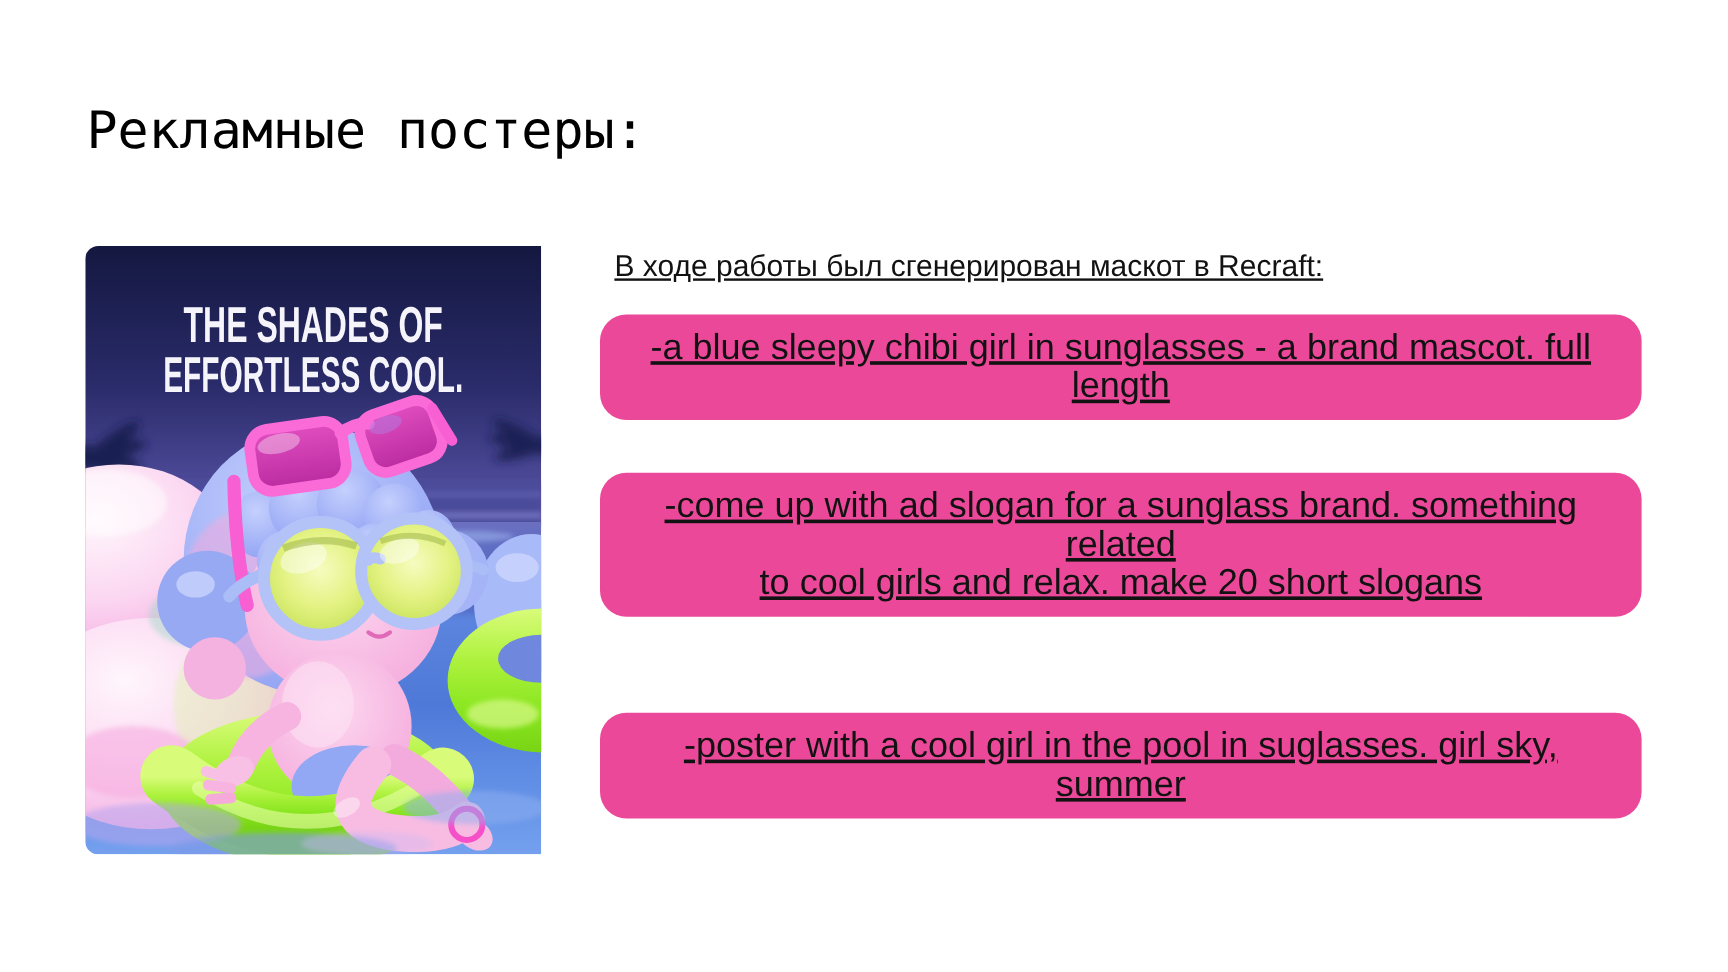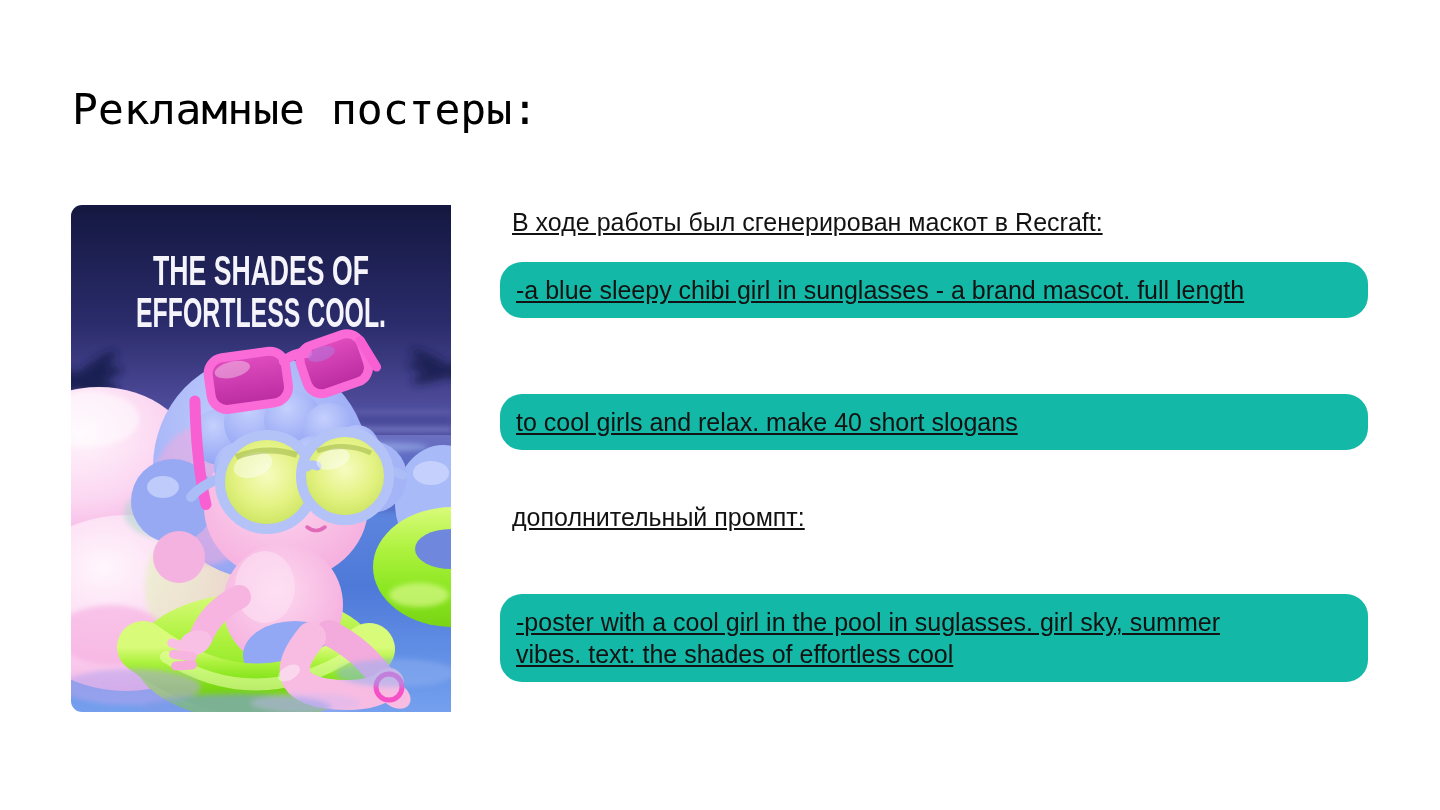--- a/index.html
+++ b/index.html
@@ -16,22 +16,22 @@
     position:absolute;left:71px;top:205px;width:452px;height:507px;overflow:hidden;border-radius:11px;
   }
   .poster svg{display:block;}
   .right-col{position:absolute;left:500px;top:0;width:868px;height:810px;}
   .para{
     position:absolute;left:12px;width:846px;margin:0;
     font-size:25px;line-height:33px;color:#121212;
   }
   .prompt-box{
     position:absolute;left:0;width:868px;box-sizing:border-box;
-    background:#14b8a6;border-radius:22px;padding:12px 16px;
-    font-size:25px;line-height:32px;color:#121212;
+    background:#ec4899;border-radius:22px;padding:12px 16px;
+    font-size:30px;line-height:32px;color:#121212;text-align:center;
   }
   .line{display:block;text-decoration:underline;}
   .p1{top:206px}.b1{top:262px}.p2{top:337px}.b2{top:394px}.p3{top:501px}.b3{top:594px}
 </style>
 </head>
 <body>
 
 <div class="slide">
 
   <h1 class="title">Рекламные постеры:</h1>
@@ -230,26 +230,25 @@
     <p class="para p1">
       <span class="line">В ходе работы был сгенерирован маскот в Recraft:</span>
     </p>
 
     <div class="prompt-box b1">
       <span class="line">-a blue sleepy chibi girl in sunglasses - a brand mascot. full length</span>
     </div>
 
 
     <div class="prompt-box b2">
-      <span class="line">to cool girls and relax. make 40 short slogans</span>
+      <span class="line">-come up with ad slogan for a sunglass brand. something related</span>
+      <span class="line">to cool girls and relax. make 20 short slogans</span>
     </div>
 
     <p class="para p3">
-      <span class="line">дополнительный промпт:</span>
     </p>
 
     <div class="prompt-box b3">
       <span class="line">-poster with a cool girl in the pool in suglasses. girl sky, summer</span>
-      <span class="line">vibes. text: the shades of effortless cool</span>
     </div>
 
   </div>
 </div>
 
 </body></html>

